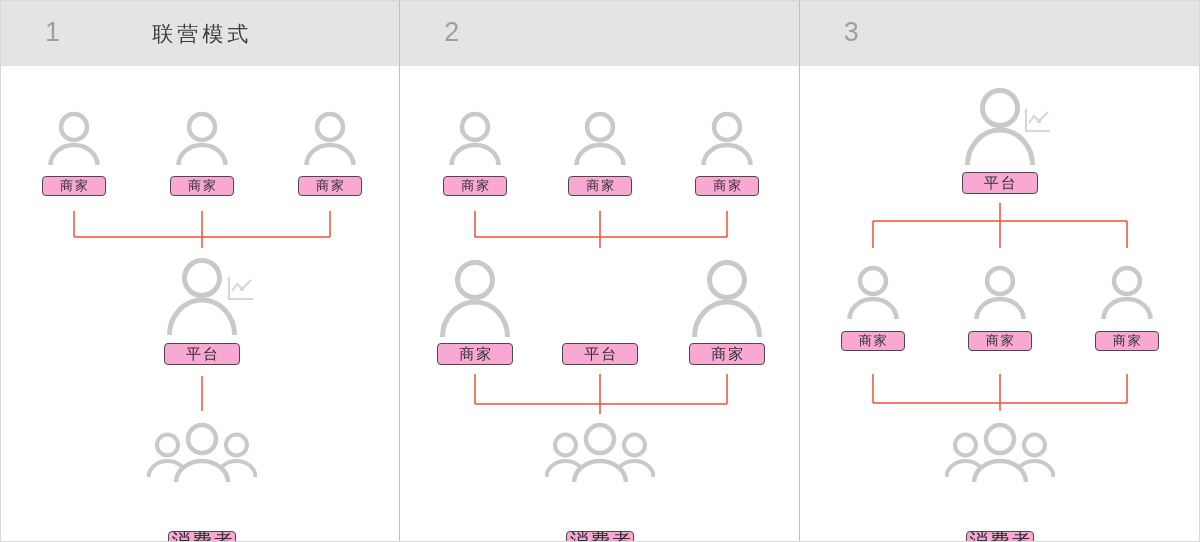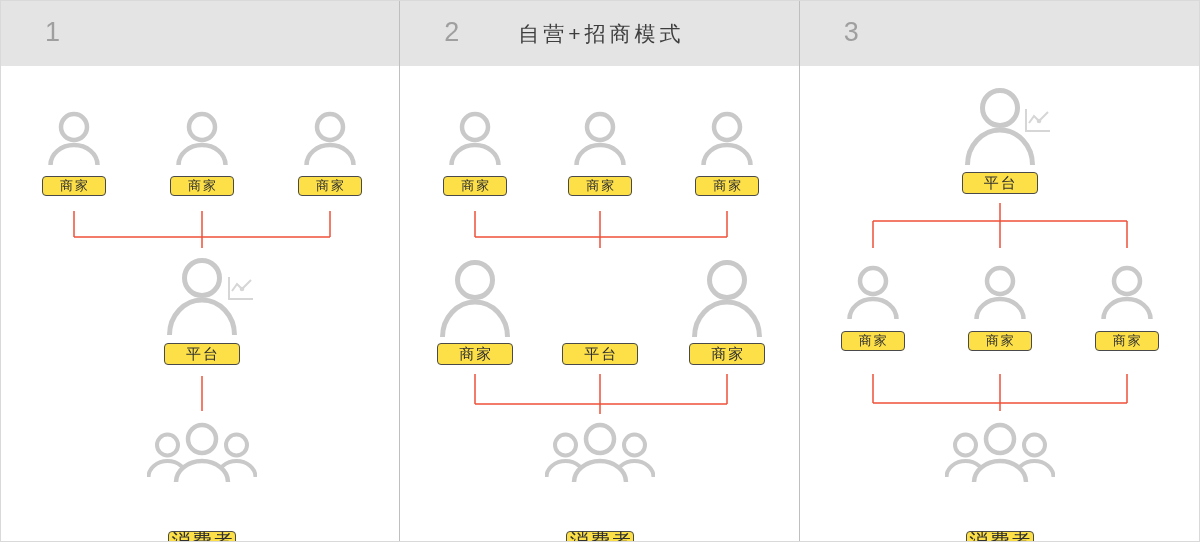--- a/index.html
+++ b/index.html
@@ -38,21 +38,21 @@
   .p-chart { width:28px; height:26px; }
   .conn { left:0; top:0; width:400px; height:477px; pointer-events:none; }
 
   .stroke-person { stroke:var(--person,#c9c9c9); fill:none; }
   .fill-white { fill:#fff; }
   .stroke-chart { stroke:var(--chart-icon,#d6d6d6); fill:none; }
   .fill-chart { fill:var(--chart-icon,#d6d6d6); }
   .stroke-red { stroke:var(--connector,#f0503a); stroke-width:1.5; fill:none; }
 
   .label {
-    position:absolute; background:#fde047;
+    position:absolute; background:#f9a8d4;
     border:1.4px solid var(--label-border,#4a4a4a);
     border-radius:4px; color:var(--label-text,#303030);
     text-align:center; letter-spacing:2px; text-indent:2px;
   }
   .lbl-sm { width:64px; height:20px; line-height:17px; font-size:13px; }
   .lbl-md { width:76px; height:22px; line-height:20px; font-size:15px; }
   .lbl-bt { width:68px; height:21px; line-height:18px; font-size:19px;margin-top:45px; }
 </style>
 </head>
 <body>
@@ -81,20 +81,21 @@
       <circle class="fill-chart" cx="16" cy="13" r="2.3"></circle>
     </symbol>
   </defs>
 </svg>
 
 <div class="canvas">
 
   <section class="panel divided">
     <header class="panel-header">
       <span class="panel-number">1</span>
+      <span class="panel-title">联营模式</span>
     </header>
     <div class="panel-body">
       <svg class="abs conn">
         <path class="stroke-red" d="M73,145 V171 M329,145 V171 M201,145 V182 M73,171 H329"></path>
         <path class="stroke-red" d="M201,310 V345"></path>
       </svg>
       <svg class="abs p-sm" style="left:46px;top:45px">
           <use href="#sym-person"></use>
         </svg>
       <svg class="abs p-sm" style="left:174px;top:45px">
@@ -116,21 +117,20 @@
       <svg class="abs p-group" style="left:146px;top:353px">
           <use href="#sym-group"></use>
         </svg>
       <div class="label lbl-bt" style="left:167px;top:420px">消费者</div>
     </div>
   </section>
 
   <section class="panel divided">
     <header class="panel-header">
       <span class="panel-number">2</span>
-      <span class="panel-title">自营+招商模式</span>
     </header>
     <div class="panel-body">
       <svg class="abs conn">
         <path class="stroke-red" d="M75,145 V171 M327,145 V171 M200,145 V182 M75,171 H327"></path>
         <path class="stroke-red" d="M75,308 V338 M327,308 V338 M200,308 V348 M75,338 H327"></path>
       </svg>
       <svg class="abs p-sm" style="left:48px;top:45px">
           <use href="#sym-person"></use>
         </svg>
       <svg class="abs p-sm" style="left:173px;top:45px">

